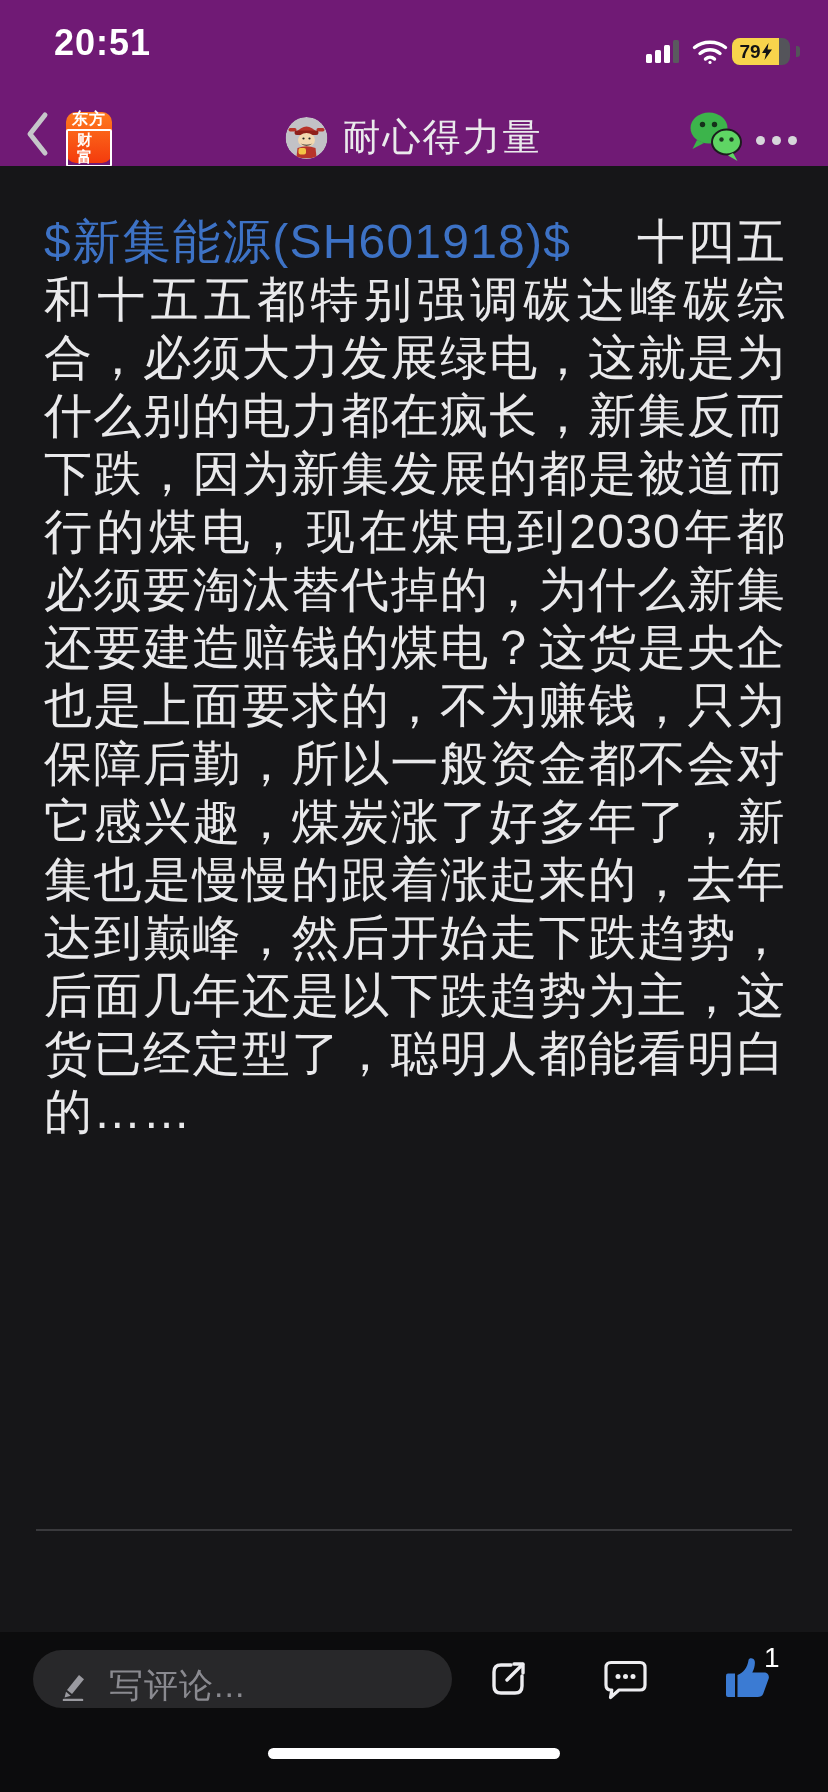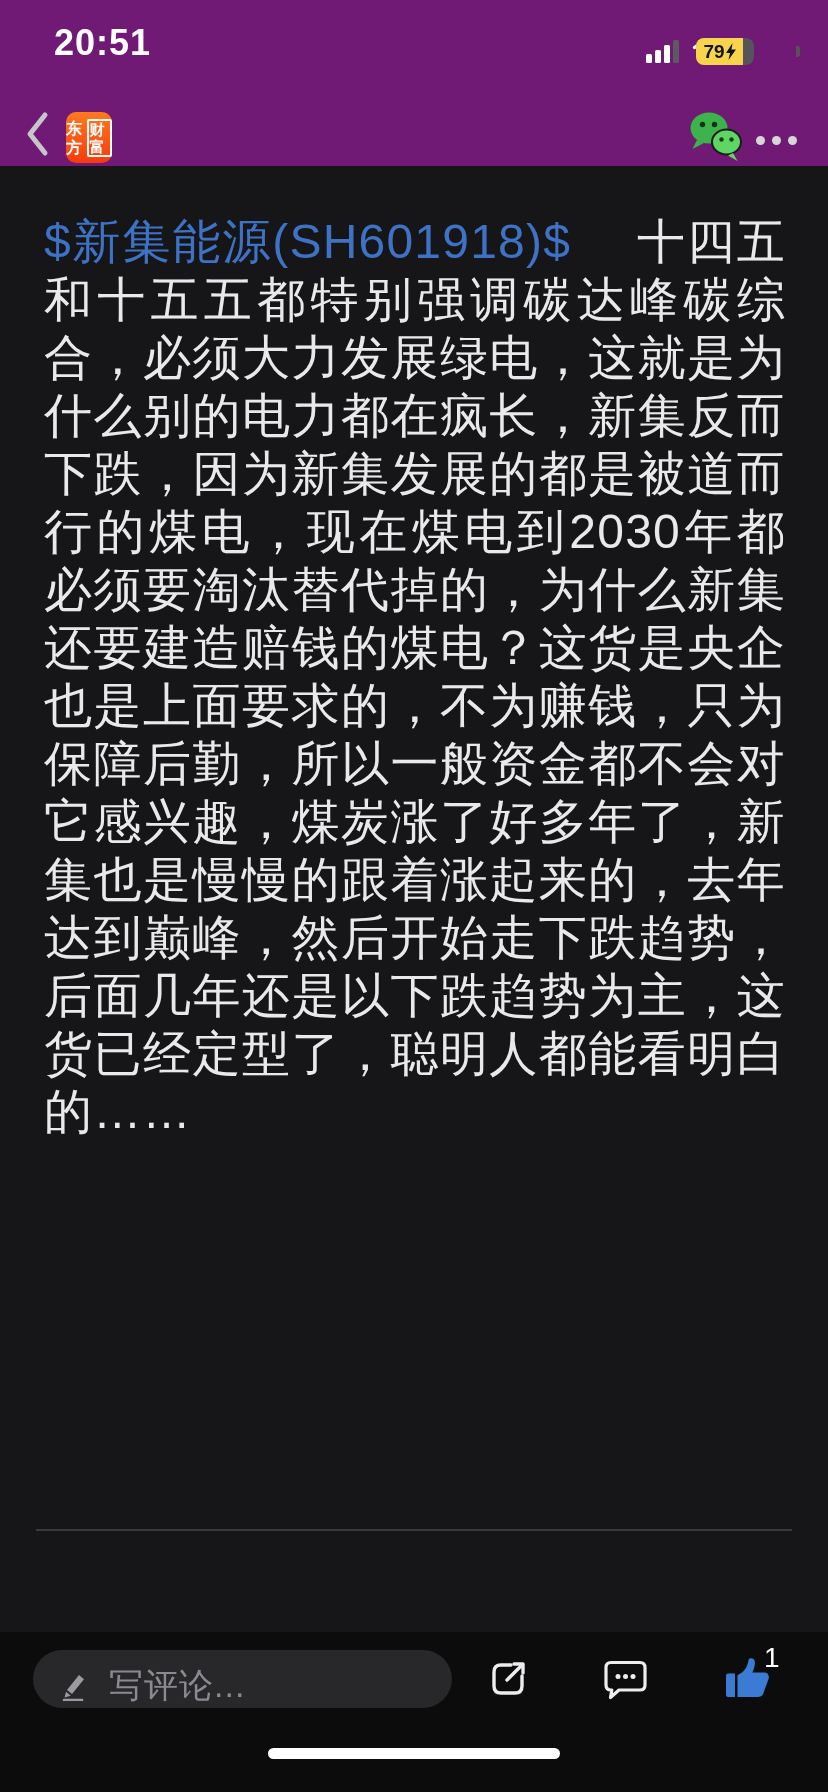--- a/index.html
+++ b/index.html
@@ -7,33 +7,33 @@
   .screen{
     position:relative;width:828px;height:1792px;overflow:hidden;
     background:#161618;
     font-family:"Liberation Sans","DejaVu Sans",sans-serif;
   }
   
   .header{position:absolute;top:0;left:0;width:828px;height:166px;background:#701a75;text-decoration:underline;}
   .time{position:absolute;left:54px;top:22px;font-size:36px;font-weight:700;color:#ffffff;letter-spacing:1px;}
   .signal{position:absolute;left:646px;top:40px;}
   .wifi{position:absolute;left:692px;top:39px;}
-  .battery{position:absolute;left:696px;top:38px;width:58px;height:27px;border-radius:8px;background:#54545a;overflow:hidden;}
+  .battery{position:absolute;left:732px;top:38px;width:58px;height:27px;border-radius:8px;background:#54545a;overflow:hidden;}
   .battery-fill{position:absolute;left:0;top:0;height:27px;width:47px;background:#f8d44c;}
   .battery-label{position:absolute;left:0;top:0;width:47px;height:27px;display:flex;align-items:center;justify-content:center;gap:1px;}
   .battery-label span{font-size:19px;font-weight:700;color:#141414;line-height:1;}
   .battery-cap{position:absolute;left:796px;top:46px;width:4px;height:11px;border-radius:0 3px 3px 0;background:#54545a;}
   .back-btn{position:absolute;left:24px;top:108px;width:36px;height:52px;display:flex;align-items:center;}
   .em-logo{
     position:absolute;left:66px;top:112px;width:46px;height:51px;border-radius:10px;
     background:linear-gradient(180deg,#ff7a1f,#f43b0d);
-    display:flex;flex-direction:row;align-items:center;justify-content:flex-end;
+    display:flex;flex-direction:column;align-items:center;justify-content:center;
   }
   .em-logo .l1{font-size:16px;font-weight:700;color:#fff;line-height:19px;letter-spacing:1px;}
-  .em-logo .l2{font-size:15px;font-weight:700;color:#fff;line-height:17px;border:2px solid #fff;border-radius:2px;padding:0 1px;margin-top:1px;letter-spacing:1px;}
+  .em-logo .l2{font-size:15px;font-weight:700;color:#fff;line-height:17px;border:2px solid #fff;border-radius:2px;padding:0 9px;margin-top:1px;letter-spacing:1px;}
   .nav-center{position:absolute;left:50%;top:112px;transform:translateX(-50%);display:flex;align-items:center;gap:15px;}
   .avatar{width:42px;height:42px;border-radius:50%;overflow:hidden;flex:0 0 42px;}
   .nav-title{font-size:38px;color:#eaeaec;white-space:nowrap;letter-spacing:2px;}
   .wechat-btn{position:absolute;left:686px;top:110px;width:58px;height:52px;}
   .more-btn{position:absolute;left:756px;top:130px;width:52px;height:20px;display:flex;align-items:center;gap:7px;}
   .more-btn i{width:9px;height:9px;border-radius:50%;background:#d6d6da;}
   
   .content{position:absolute;top:166px;left:0;width:828px;height:1466px;background:#161618;}
   .post-text{
     margin:0;padding:47px 42px 0 44px;
@@ -105,20 +105,38 @@
       <svg width="26" height="46" viewBox="0 0 26 46">
         <path d="M21 4 L6 23 L21 42" fill="none" stroke="#c6c6ca" stroke-width="5" stroke-linecap="round" stroke-linejoin="round"></path>
       </svg>
     </div>
 
     <div class="em-logo">
       <div class="l1">东方</div>
       <div class="l2">财富</div>
     </div>
 
+    <div class="nav-center">
+      <div class="avatar">
+        <svg width="42" height="42" viewBox="0 0 42 42">
+          <circle cx="21" cy="21" r="21" fill="#c2c2c6"></circle>
+          <rect x="3" y="11" width="8" height="3.4" rx="1.7" fill="#b8342a"></rect>
+          <rect x="31" y="11" width="8" height="3.4" rx="1.7" fill="#b8342a"></rect>
+          <path d="M10 16 Q21 3 32 16 Z" fill="#b8342a"></path>
+          <rect x="9" y="13.4" width="24" height="4.6" rx="2.3" fill="#8f1f1a"></rect>
+          <ellipse cx="21" cy="23" rx="8.5" ry="7" fill="#f2d8b0"></ellipse>
+          <circle cx="18" cy="21.5" r="1.1" fill="#222222"></circle>
+          <circle cx="24" cy="21.5" r="1.1" fill="#222222"></circle>
+          <path d="M15 26.5 Q21 31 27 26.5 Q21 29 15 26.5 Z" fill="#2b2b2b"></path>
+          <path d="M12 31 Q21 27.5 30 31 L31 40 Q21 42.5 11 40 Z" fill="#b8342a"></path>
+          <rect x="13" y="31" width="7.5" height="6.5" rx="2" fill="#f4c445"></rect>
+        </svg>
+      </div>
+      <div class="nav-title">耐心得力量</div>
+    </div>
 
     <div class="wechat-btn">
       <svg width="58" height="52" viewBox="0 0 58 52">
         <ellipse cx="23" cy="18" rx="18.5" ry="15.5" fill="#3cb44b"></ellipse>
         <path d="M11 30 L6.5 39 L18 33 Z" fill="#3cb44b"></path>
         <circle cx="16.5" cy="14.5" r="2.7" fill="#15321a"></circle>
         <circle cx="28.5" cy="14.5" r="2.7" fill="#15321a"></circle>
         <ellipse cx="40.5" cy="32" rx="14.5" ry="12.5" fill="#5fd564" stroke="#1c1c1e" stroke-width="2"></ellipse>
         <path d="M47 43 L51.5 51 L42 45.5 Z" fill="#5fd564"></path>
         <circle cx="35.5" cy="29.5" r="2.2" fill="#1c3a20"></circle>

